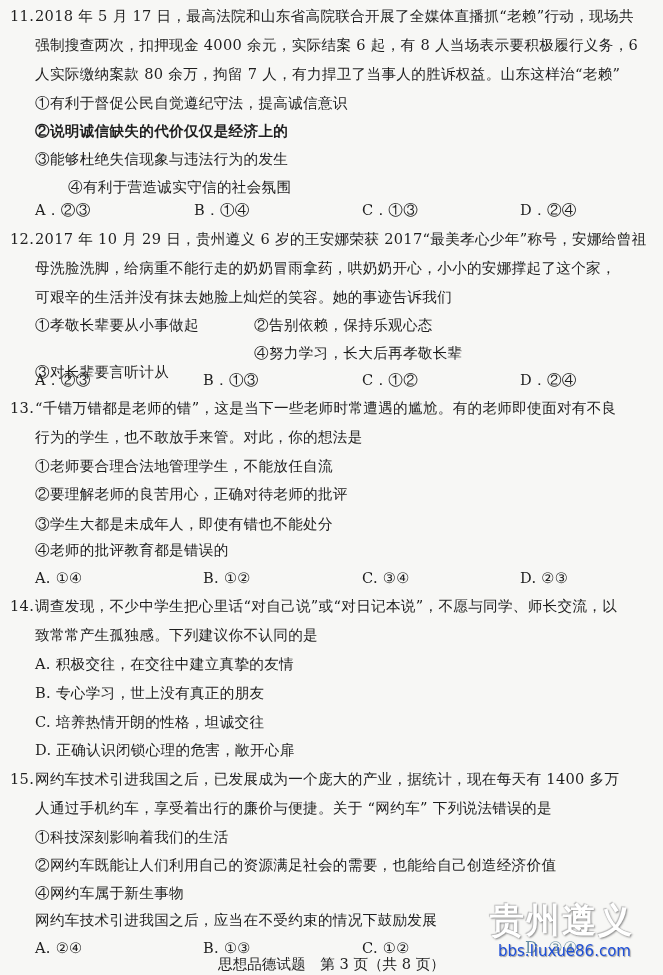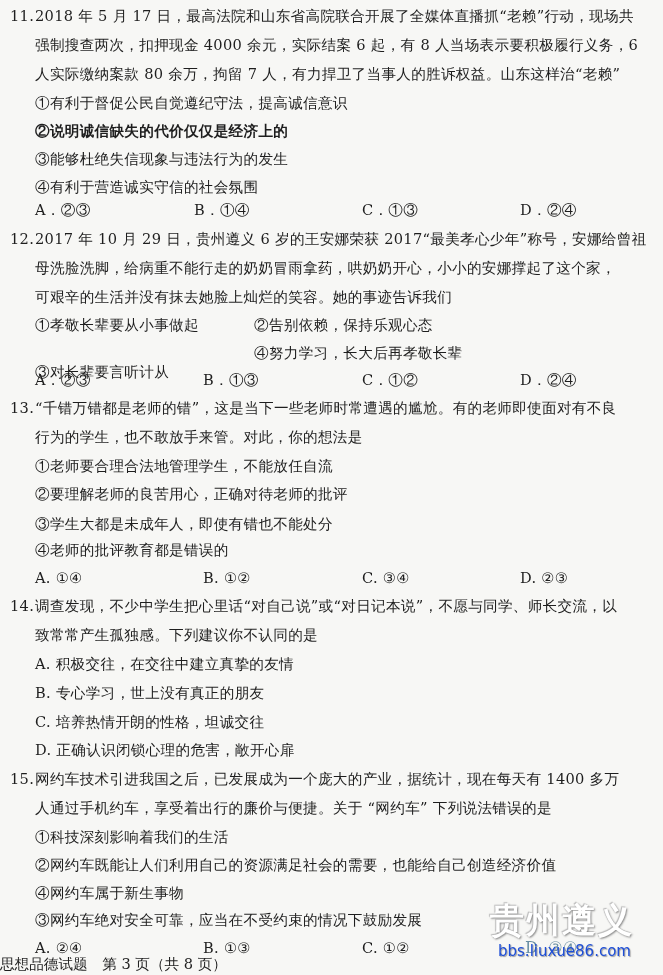--- a/index.html
+++ b/index.html
@@ -16,21 +16,21 @@
     font-size: 14.6px;
     line-height: 20px;
     white-space: nowrap;
     letter-spacing: 0.3px;
   }
   .qnum { position: absolute; left: 10px; }
   .indent { left: 35px; }
   .opt { position: absolute; }
   .footer {
     position: absolute; top: 943px; left: 0; width: 663px;
-    font-size: 14.6px; line-height: 20px;
+    text-align: center; font-size: 14.6px; line-height: 20px;
   }
   .watermark {
     position: absolute; left: 490px; top: 905px; width: 170px; height: 65px;
   }
   .wm-logo {
     font-family: "DejaVu Sans", sans-serif;
     font-size: 34px; font-weight: bold; color: #ffffff;
     text-shadow: 1px 1px 2px #888, -1px -1px 1px #bbb;
     letter-spacing: 2px; line-height: 40px;
     position: absolute; left: 0; top: 0;
@@ -53,21 +53,21 @@
   <div>
     <div class="line" style="top:6px;left:0;">
       <span class="qnum">11.</span>
     </div>
     <div class="line indent" style="top:6px;">2018 年 5 月 17 日，最高法院和山东省高院联合开展了全媒体直播抓“老赖”行动，现场共</div>
     <div class="line indent" style="top:35px;">强制搜查两次，扣押现金 4000 余元，实际结案 6 起，有 8 人当场表示要积极履行义务，6</div>
     <div class="line indent" style="top:64px;">人实际缴纳案款 80 余万，拘留 7 人，有力捍卫了当事人的胜诉权益。山东这样治“老赖”</div>
     <div class="line indent" style="top:93px;">①有利于督促公民自觉遵纪守法，提高诚信意识</div>
     <div class="line indent" style="top:121px;font-weight:bold;">②说明诚信缺失的代价仅仅是经济上的</div>
     <div class="line indent" style="top:149px;">③能够杜绝失信现象与违法行为的发生</div>
-    <div class="line indent" style="top:177px;">④有利于营造诚实守信的社会氛围</div>
+    <div class="line indent" style="top:177px;margin-left:33px;">④有利于营造诚实守信的社会氛围</div>
     <div class="line opt" style="top:200px;left:35px;">A．②③</div>
     <div class="line opt" style="top:200px;left:194px;">B．①④</div>
     <div class="line opt" style="top:200px;left:362px;">C．①③</div>
     <div class="line opt" style="top:200px;left:520px;">D．②④</div>
   </div>
 
   <div>
     <div class="line" style="top:229px;left:0;">
       <span class="qnum">12.</span>
     </div>
@@ -114,21 +114,21 @@
 
   <div>
     <div class="line" style="top:769px;left:0;">
       <span class="qnum">15.</span>
     </div>
     <div class="line indent" style="top:769px;">网约车技术引进我国之后，已发展成为一个庞大的产业，据统计，现在每天有 1400 多万</div>
     <div class="line indent" style="top:798px;">人通过手机约车，享受着出行的廉价与便捷。关于 “网约车” 下列说法错误的是</div>
     <div class="line indent" style="top:827px;">①科技深刻影响着我们的生活</div>
     <div class="line indent" style="top:855px;">②网约车既能让人们利用自己的资源满足社会的需要，也能给自己创造经济价值</div>
     <div class="line indent" style="top:883px;">④网约车属于新生事物</div>
-    <div class="line indent" style="top:910px;">③网约车绝对安全可靠，应当在不受约束的情况下鼓励发展</div>
+    <div class="line indent" style="top:910px;">网约车技术引进我国之后，应当在不受约束的情况下鼓励发展</div>
     <div class="line opt" style="top:938px;left:35px;">A. ②④</div>
     <div class="line opt" style="top:938px;left:203px;">B. ①③</div>
     <div class="line opt" style="top:938px;left:362px;">C. ①②</div>
     <div class="line opt ghost-d" style="top:938px;">D. ③④</div>
   </div>
 
   <div class="footer" style="top:954px;">思想品德试题　第 3 页（共 8 页）</div>
 
   <div class="watermark" style="top:900px;">
     <div class="wm-logo">贵州遵义</div>

